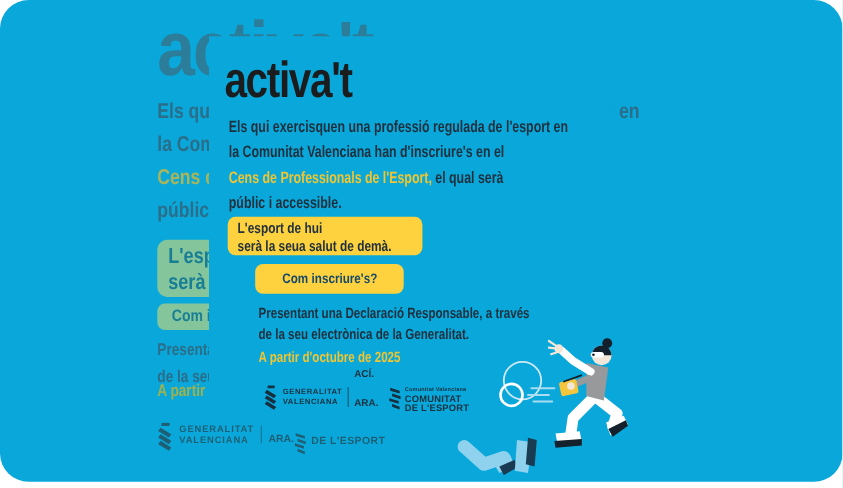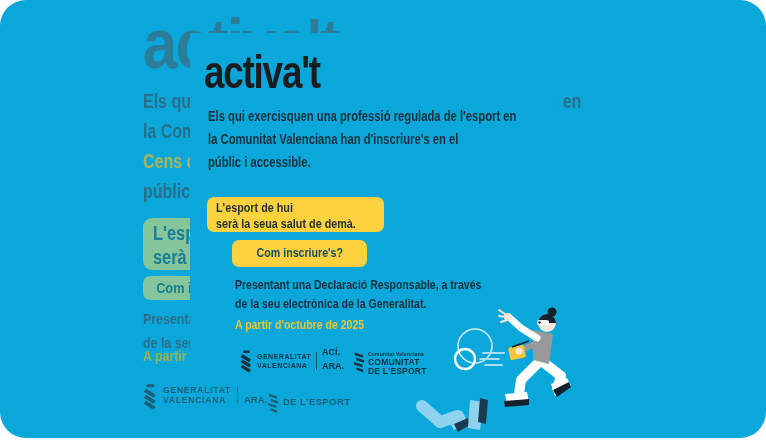--- a/index.html
+++ b/index.html
@@ -49,21 +49,21 @@
   .f-btn .sq{transform-origin:50% 50%;transform:scaleX(.85);}
   .f-how{left:45px;top:242px;font-size:13.5px;font-weight:700;line-height:19px;color:#1d2f3c;}
   .f-how .sq{transform:scaleX(.78);}
   .f-date{left:45px;top:284px;font-size:13.5px;font-weight:700;color:#f1c52f;}
   .f-date .sq{transform:scaleX(.78);}
   .f-logos{color:#16303f;}
   .f-gva-shield{left:50px;top:317px;width:13px;height:23px;}
   .f-gva-t1{left:67px;top:320px;font-size:7px;font-weight:700;letter-spacing:.5px;}
   .f-gva-t2{left:67px;top:329px;font-size:7px;font-weight:700;letter-spacing:.5px;}
   .f-div{left:126px;top:319px;width:1px;height:18px;background:#16303f;opacity:.7;}
-  .f-aci{left:132px;top:314px;font-size:9px;font-weight:800;}
+  .f-aci{left:132px;top:302px;font-size:9px;font-weight:800;}
   .f-ara{left:132px;top:328px;font-size:9px;font-weight:800;}
   .f-esport-icon{left:163px;top:318px;width:12px;height:22px;}
   .f-esport-sm{left:178px;top:318px;font-size:5px;font-weight:700;letter-spacing:.2px;}
   .f-esport-t1{left:178px;top:324px;font-size:8.5px;font-weight:800;letter-spacing:.2px;}
   .f-esport-t2{left:178px;top:333px;font-size:8.5px;font-weight:800;letter-spacing:.2px;}
 
   #person{left:449px;top:304px;width:124px;height:106px;}
   #legs{left:414px;top:394px;width:84px;height:40px;}
 </style>
 </head>
@@ -126,20 +126,21 @@
       <polygon points="56,6 70,8 66,36 54,34" fill="#8ed2ee"></polygon>
       <polygon points="66,4 74,6 72,30 64,28" fill="#1a3c52"></polygon>
     </svg>
 
     <div id="card" class="abs">
       <div class="abs f-title"><span class="sq">activa't</span></div>
 
       <div class="abs f-intro">
         <div><span class="sq">Els qui exercisquen una professió regulada de l'esport en</span></div>
         <div><span class="sq">la Comunitat Valenciana han d'inscriure's en el</span></div>
+        <div><span class="sq"><span class="f-hl">Cens de Professionals de l'Esport,</span><span> el qual serà</span></span></div>
         <div><span class="sq">públic i accessible.</span></div>
       </div>
 
       <div class="abs f-box">
         <div><span class="sq">L'esport de hui</span></div>
         <div><span class="sq">serà la seua salut de demà.</span></div>
       </div>
 
       <button class="abs f-btn"><span class="sq">Com inscriure's?</span></button>
 

